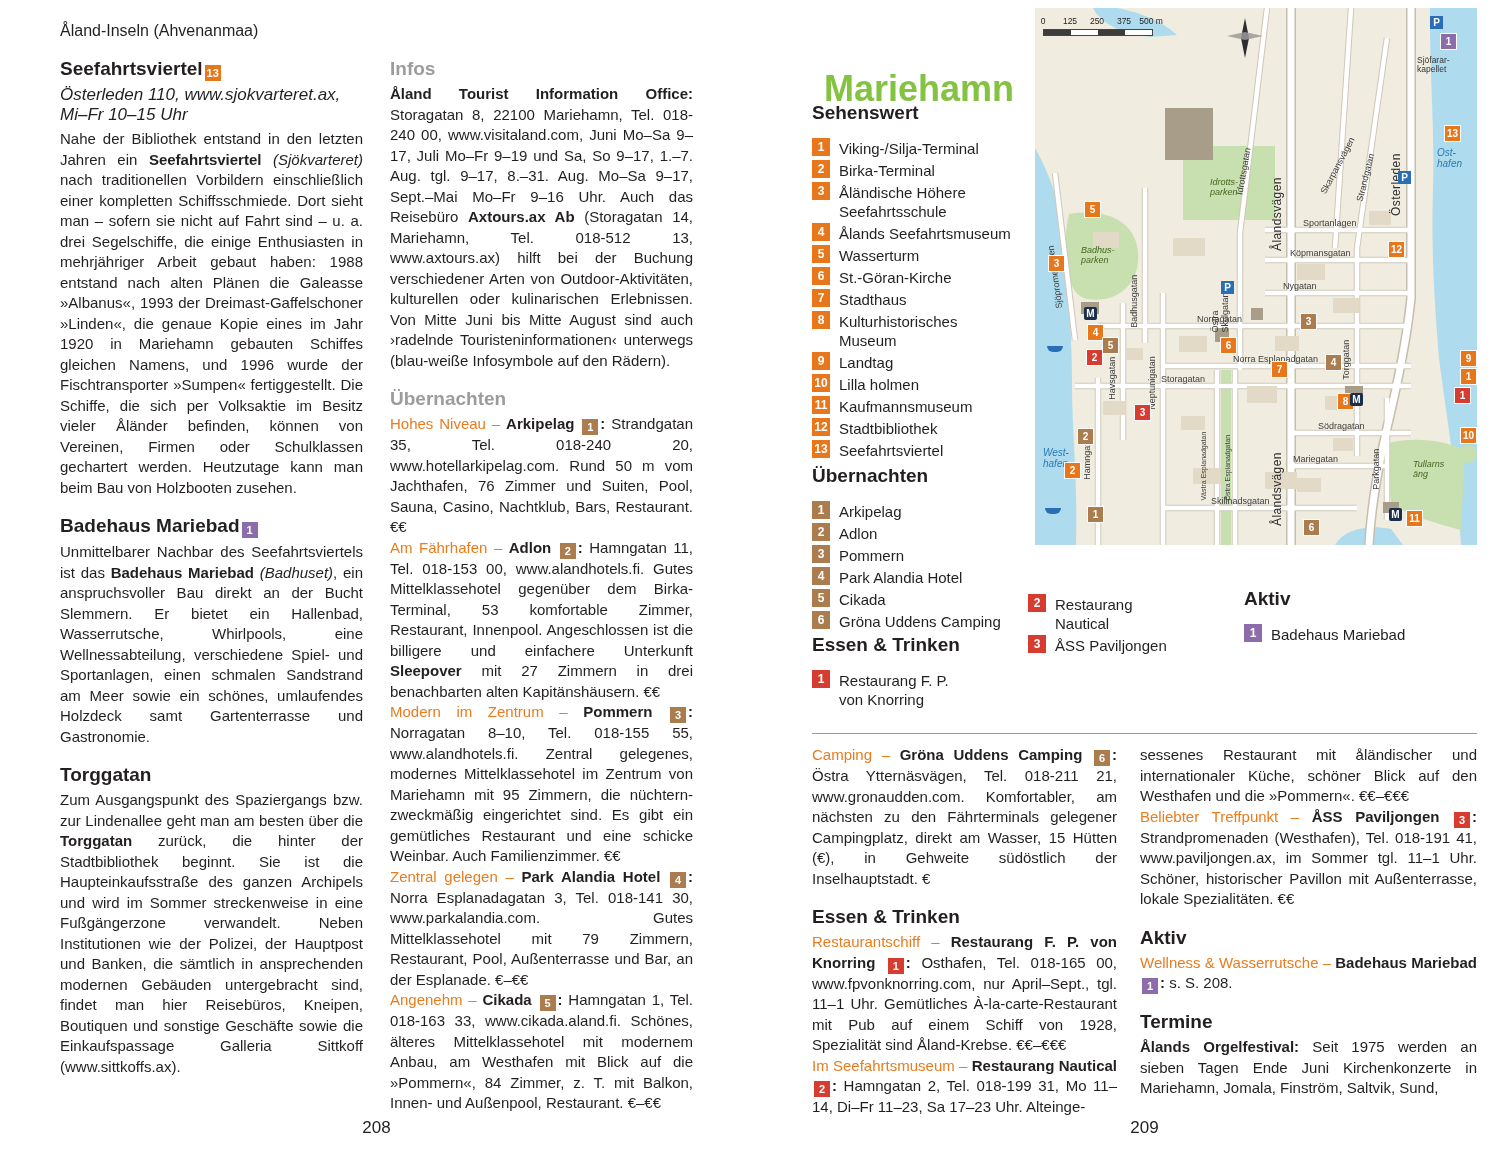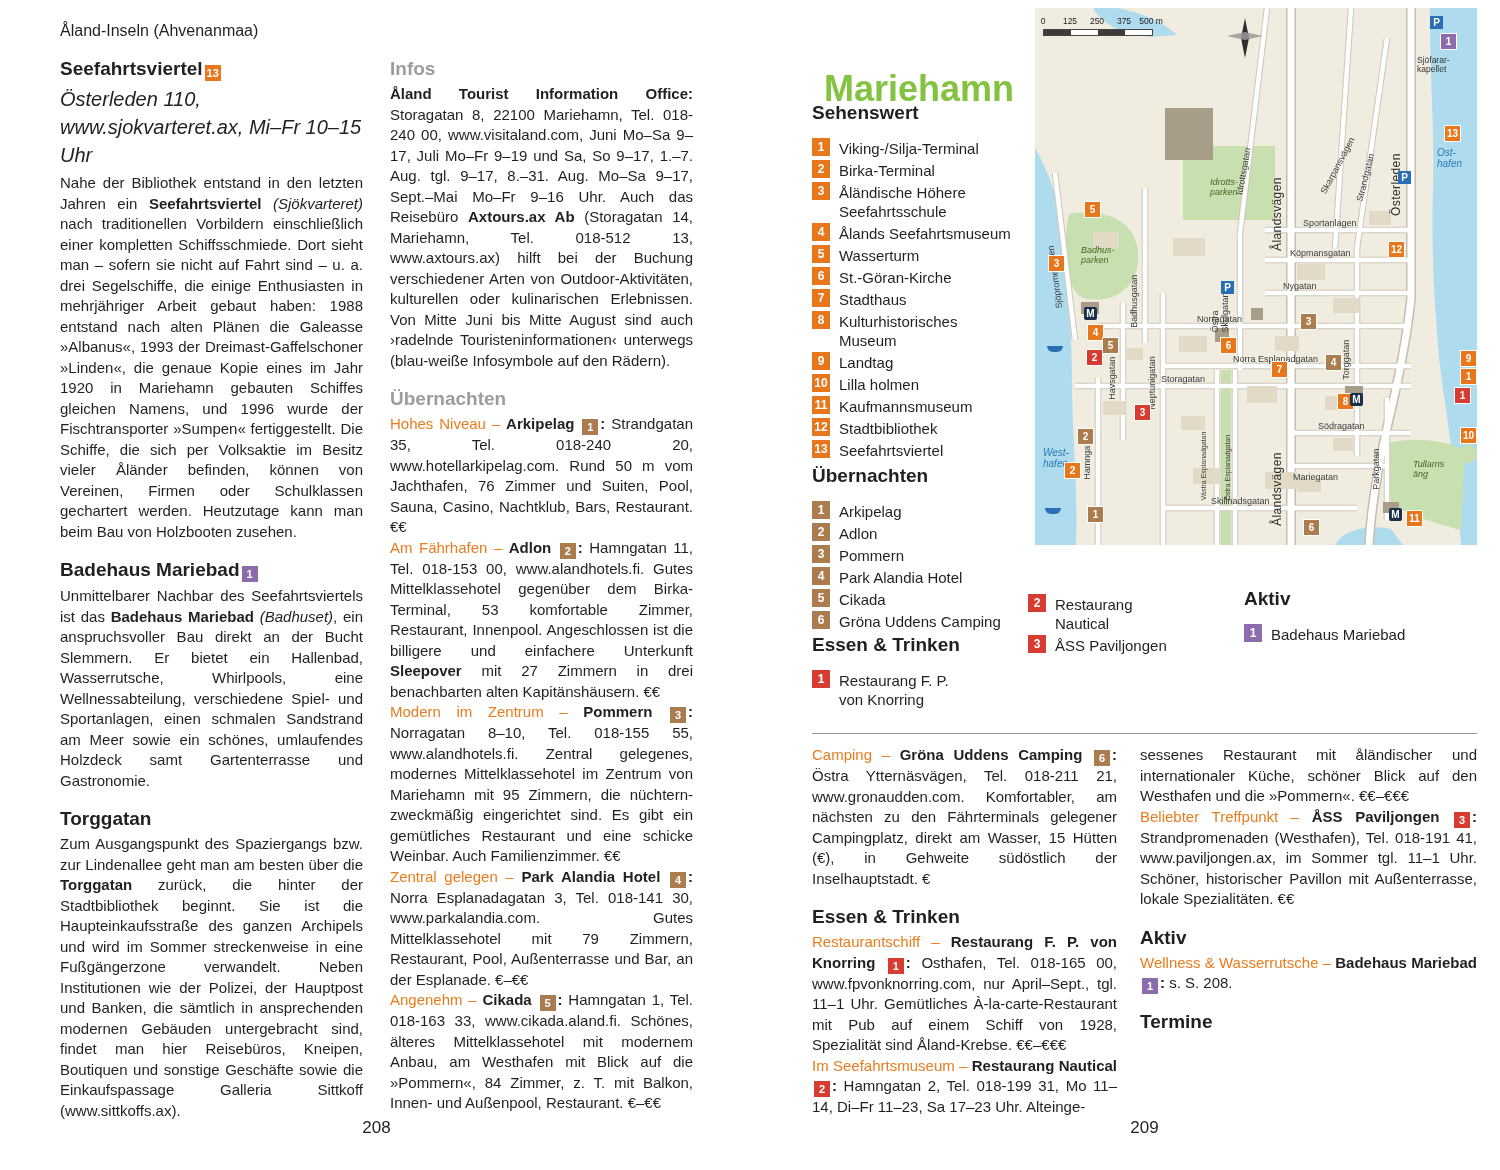--- a/index.html
+++ b/index.html
@@ -19,21 +19,21 @@
   .col{position:absolute;top:58px;}
   #left-col1{left:60px;width:303px;}
   #left-col2{left:390px;width:303px;}
   #right-col3{left:62px;top:745px;width:305px;}
   #right-col4{left:390px;top:745px;width:337px;}
 
   .para{margin:0;font-size:15px;line-height:20.5px;text-align:justify;hyphens:auto;}
   .para .b{font-weight:bold;}
   .para .i{font-style:italic;}
   .para .lead{color:var(--lead);}
-  .meta{font-size:20px;line-height:28px;font-style:italic;margin:1px 0 4px;}
+  .meta{font-size:17px;line-height:20px;font-style:italic;margin:1px 0 4px;}
   .sec-heading{font-size:19px;line-height:22px;font-weight:bold;margin:17px 0 4px;}
   .sec-heading.gray{color:var(--gray_heading);}
   .col > .sec-heading:first-child{margin-top:0;}
 
   .badge{display:inline-block;min-width:16px;height:16px;line-height:16px;padding:0 2px;
     box-sizing:border-box;text-align:center;color:#fff;font-weight:bold;font-size:11px;
     font-style:normal;margin:0 2px;vertical-align:-2px;}
   .bg-sight{background:var(--sight);}
   .bg-hotel{background:var(--hotel);}
   .bg-food{background:var(--food);}
@@ -305,21 +305,21 @@
           <div class="map-label tiny" style="left: 173px; top: 485px; transform: rotate(-90deg); transform-origin: 0px 100%;">Västra Esplanadgatan</div>
           <div class="map-label tiny" style="left: 197px; top: 485px; transform: rotate(-90deg); transform-origin: 0px 100%;">Östra Esplanadgatan</div>
           <div class="map-label st" style="left: 347px; top: 472px; transform: rotate(-90deg); transform-origin: 0px 100%;">Parkgatan</div>
           <div class="map-label st" style="left: 268px; top: 211px;">Sportanlagen</div>
           <div class="map-label st" style="left: 255px; top: 241px;">Köpmansgatan</div>
           <div class="map-label st" style="left: 248px; top: 274px;">Nygatan</div>
           <div class="map-label st" style="left: 162px; top: 307px;">Norragatan</div>
           <div class="map-label st" style="left: 126px; top: 367px;">Storagatan</div>
           <div class="map-label st" style="left: 198px; top: 347px;">Norra Esplanadgatan</div>
           <div class="map-label st" style="left: 176px; top: 489px;">Skillnadsgatan</div>
-          <div class="map-label st" style="left: 258px; top: 465px;">Mariegatan</div>
+          <div class="map-label st" style="left: 258px; top: 447px;">Mariegatan</div>
           <div class="map-label st" style="left: 283px; top: 414px;">Södragatan</div>
           <div class="map-label park" style="left: 175px; top: 170px;">Idrotts-
 parken</div>
           <div class="map-label park" style="left: 46px; top: 238px;">Badhus-
 parken</div>
           <div class="map-label park" style="left: 378px; top: 452px;">Tullarns
 äng</div>
           <div class="map-label water" style="left: 8px; top: 440px;">West-
 hafen</div>
           <div class="map-label water" style="left: 402px; top: 140px;">Ost-
@@ -381,17 +381,18 @@
         <div class="sec-heading"><span>Essen &amp; Trinken</span></div>
         <p class="para"><span class="lead">Restaurantschiff – </span><span class="b">Restaurang F. P. von Knorring </span><span class="badge bg-food">1</span><span class="b">:</span><span> Osthafen, Tel. 018-165 00, www.fpvonknorring.com, nur April–Sept., tgl. 11–1 Uhr. Gemütliches À-la-carte-Restaurant mit Pub auf einem Schiff von 1928, Spezialität sind Åland-Krebse. €€–€€€</span></p>
         <p class="para"><span class="lead">Im Seefahrtsmuseum – </span><span class="b">Restaurang Nautical </span><span class="badge bg-food">2</span><span class="b">:</span><span> Hamngatan 2, Tel. 018-199 31, Mo 11–14, Di–Fr 11–23, Sa 17–23 Uhr. Alteinge-</span></p>
       </div>
     <div class="col" id="right-col4">
         <p class="para"><span>sessenes Restaurant mit åländischer und internationaler Küche, schöner Blick auf den Westhafen und die »Pommern«. €€–€€€</span></p>
         <p class="para"><span class="lead">Beliebter Treffpunkt – </span><span class="b">ÅSS Paviljongen </span><span class="badge bg-food">3</span><span class="b">:</span><span> Strandpromenaden (Westhafen), Tel. 018-191 41, www.paviljongen.ax, im Sommer tgl. 11–1 Uhr. Schöner, historischer Pavillon mit Außenterrasse, lokale Spezialitäten. €€</span></p>
         <div class="sec-heading"><span>Aktiv</span></div>
         <p class="para"><span class="lead">Wellness &amp; Wasserrutsche – </span><span class="b">Badehaus Mariebad </span><span class="badge bg-active">1</span><span class="b">:</span><span> s. S. 208.</span></p>
         <div class="sec-heading"><span>Termine</span></div>
+        <p class="para"><span class="b">Ålands Orgelfestival:</span><span> Seit 1975 werden an sieben Tagen Ende Juni Kirchenkonzerte in Mariehamn, Jomala, Finström, Saltvik, Sund,</span></p>
       </div>
     <div class="page-num">209</div>
   </div>
 
 </div>
 
 </body></html>

